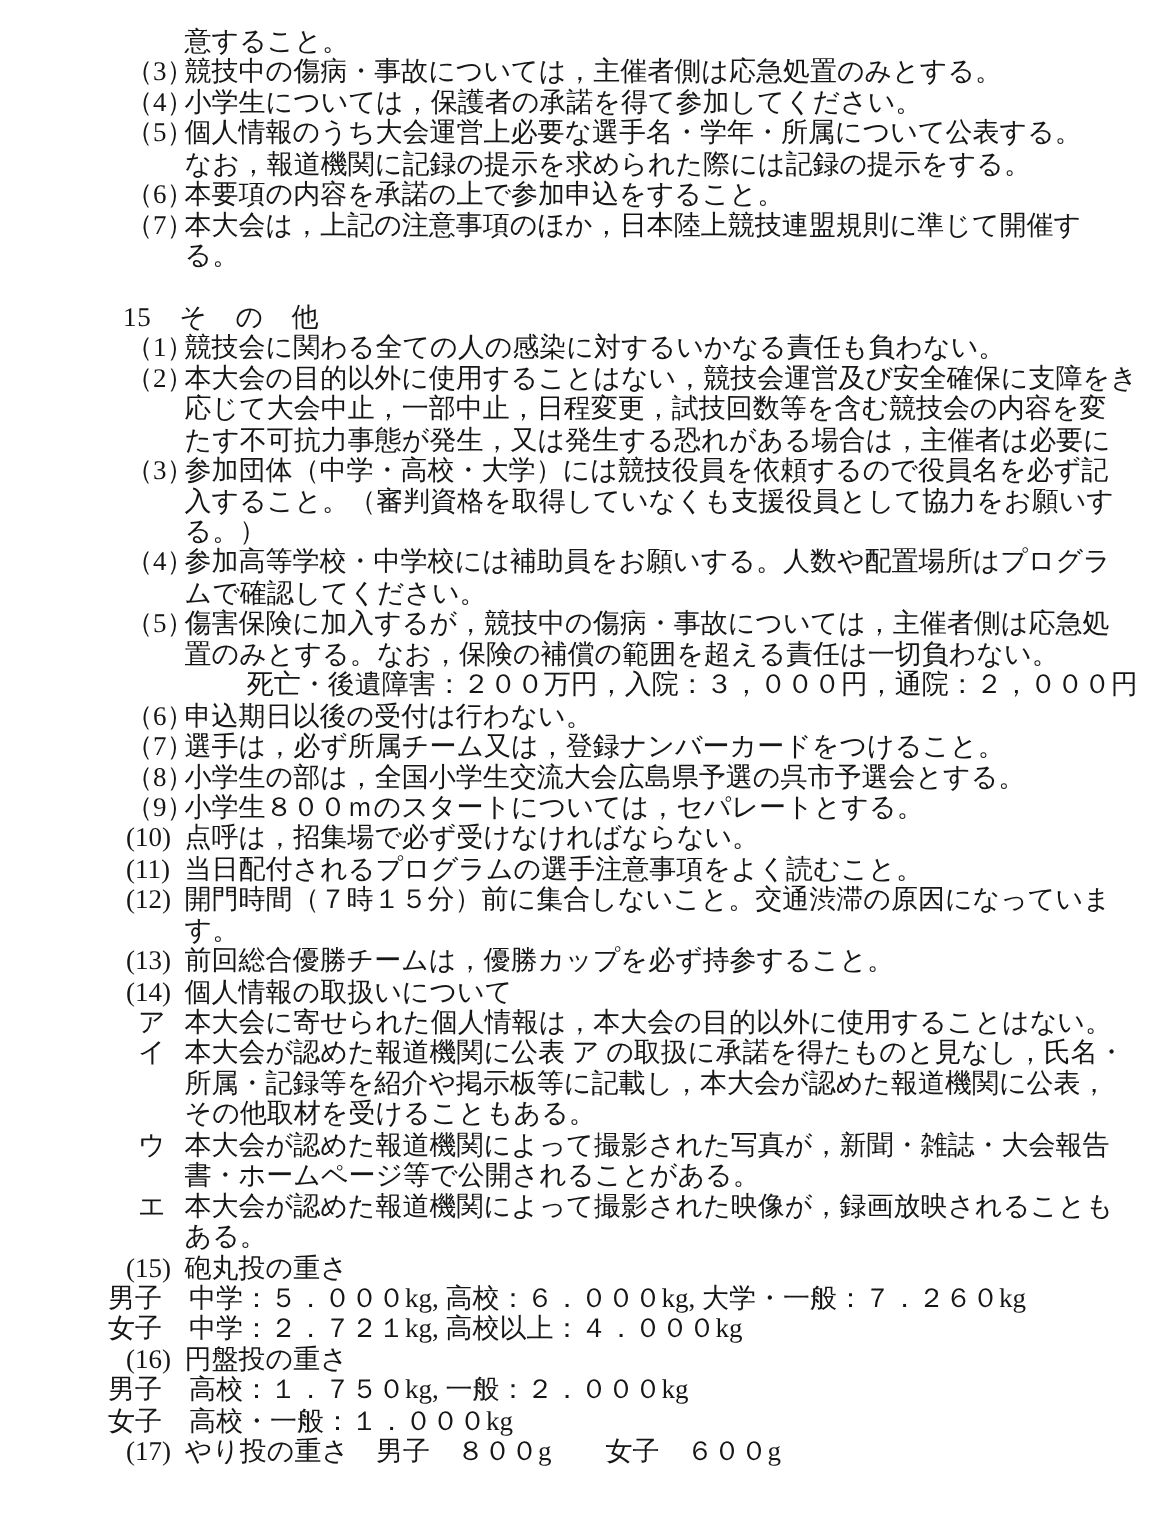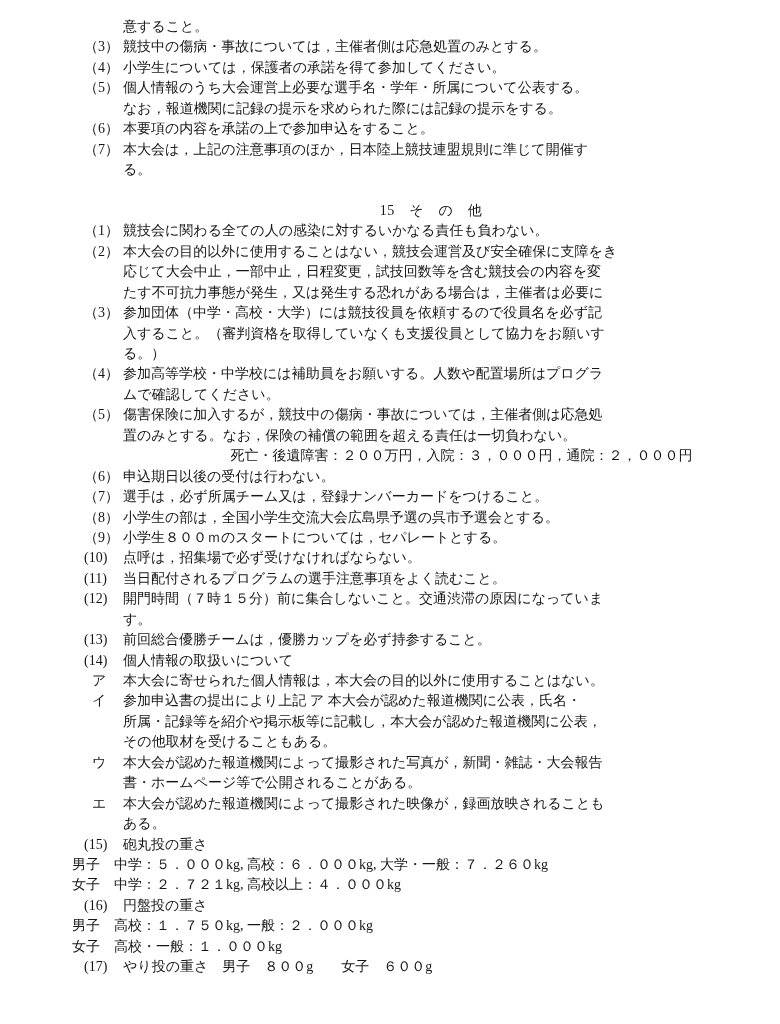--- a/index.html
+++ b/index.html
@@ -20,39 +20,38 @@
   .doc {
     position: absolute;
     top: 17px;
     left: 0;
     width: 780px;
   }
   .line {
     position: relative;
     height: 20.45px;
     line-height: 20.5px;
-    font-size: 14px;
+    font-size: 18px;
     white-space: pre;
   }
   .line .num {
     position: absolute;
     left: 84px;
     top: 0;
   }
   .line.sub .num {
     left: 92px;
   }
   .line .txt {
     display: block;
     padding-left: 123px;
   }
   .line.h .txt {
     padding-left: 82px;
     letter-spacing: 0.5px;
-    text-align: center;
   }
   .line.deep .txt {
     padding-left: 143px;
     text-align: center;
   }
   .line.w .txt {
     padding-left: 72px;
   }
   .line.blank {
     height: 20.45px;
@@ -89,21 +88,21 @@
       <div class="line item"><span class="num">（7）</span><span class="txt">選手は，必ず所属チーム又は，登録ナンバーカードをつけること。</span></div>
       <div class="line item"><span class="num">（8）</span><span class="txt">小学生の部は，全国小学生交流大会広島県予選の呉市予選会とする。</span></div>
       <div class="line item"><span class="num">（9）</span><span class="txt">小学生８００ｍのスタートについては，セパレートとする。</span></div>
       <div class="line item"><span class="num">(10)</span><span class="txt">点呼は，招集場で必ず受けなければならない。</span></div>
       <div class="line item"><span class="num">(11)</span><span class="txt">当日配付されるプログラムの選手注意事項をよく読むこと。</span></div>
       <div class="line item"><span class="num">(12)</span><span class="txt">開門時間（７時１５分）前に集合しないこと。交通渋滞の原因になっていま</span></div>
       <div class="line cont"><span class="txt">す。</span></div>
       <div class="line item"><span class="num">(13)</span><span class="txt">前回総合優勝チームは，優勝カップを必ず持参すること。</span></div>
       <div class="line item"><span class="num">(14)</span><span class="txt">個人情報の取扱いについて</span></div>
       <div class="line sub"><span class="num">ア</span><span class="txt">本大会に寄せられた個人情報は，本大会の目的以外に使用することはない。</span></div>
-      <div class="line sub"><span class="num">イ</span><span class="txt">参加申込書の提出により上記 ア 本大会が認めた報道機関に公表，氏名・</span></div>
+      <div class="line sub"><span class="num">イ</span><span class="txt">本大会が認めた報道機関に公表 ア の取扱に承諾を得たものと見なし，氏名・</span></div>
       <div class="line cont"><span class="txt">所属・記録等を紹介や掲示板等に記載し，本大会が認めた報道機関に公表，</span></div>
       <div class="line cont"><span class="txt">その他取材を受けることもある。</span></div>
       <div class="line sub"><span class="num">ウ</span><span class="txt">本大会が認めた報道機関によって撮影された写真が，新聞・雑誌・大会報告</span></div>
       <div class="line cont"><span class="txt">書・ホームページ等で公開されることがある。</span></div>
       <div class="line sub"><span class="num">エ</span><span class="txt">本大会が認めた報道機関によって撮影された映像が，録画放映されることも</span></div>
       <div class="line cont"><span class="txt">ある。</span></div>
       <div class="line item"><span class="num">(15)</span><span class="txt">砲丸投の重さ</span></div>
       <div class="line w"><span class="txt">男子　中学：５．０００kg, 高校：６．０００kg, 大学・一般：７．２６０kg</span></div>
       <div class="line w"><span class="txt">女子　中学：２．７２１kg, 高校以上：４．０００kg</span></div>
       <div class="line item"><span class="num">(16)</span><span class="txt">円盤投の重さ</span></div>

